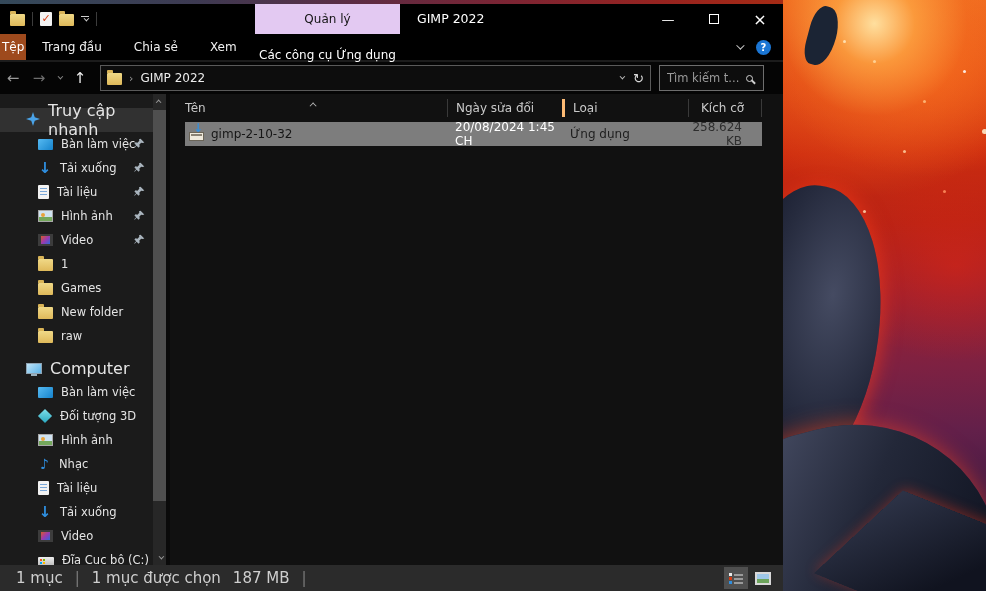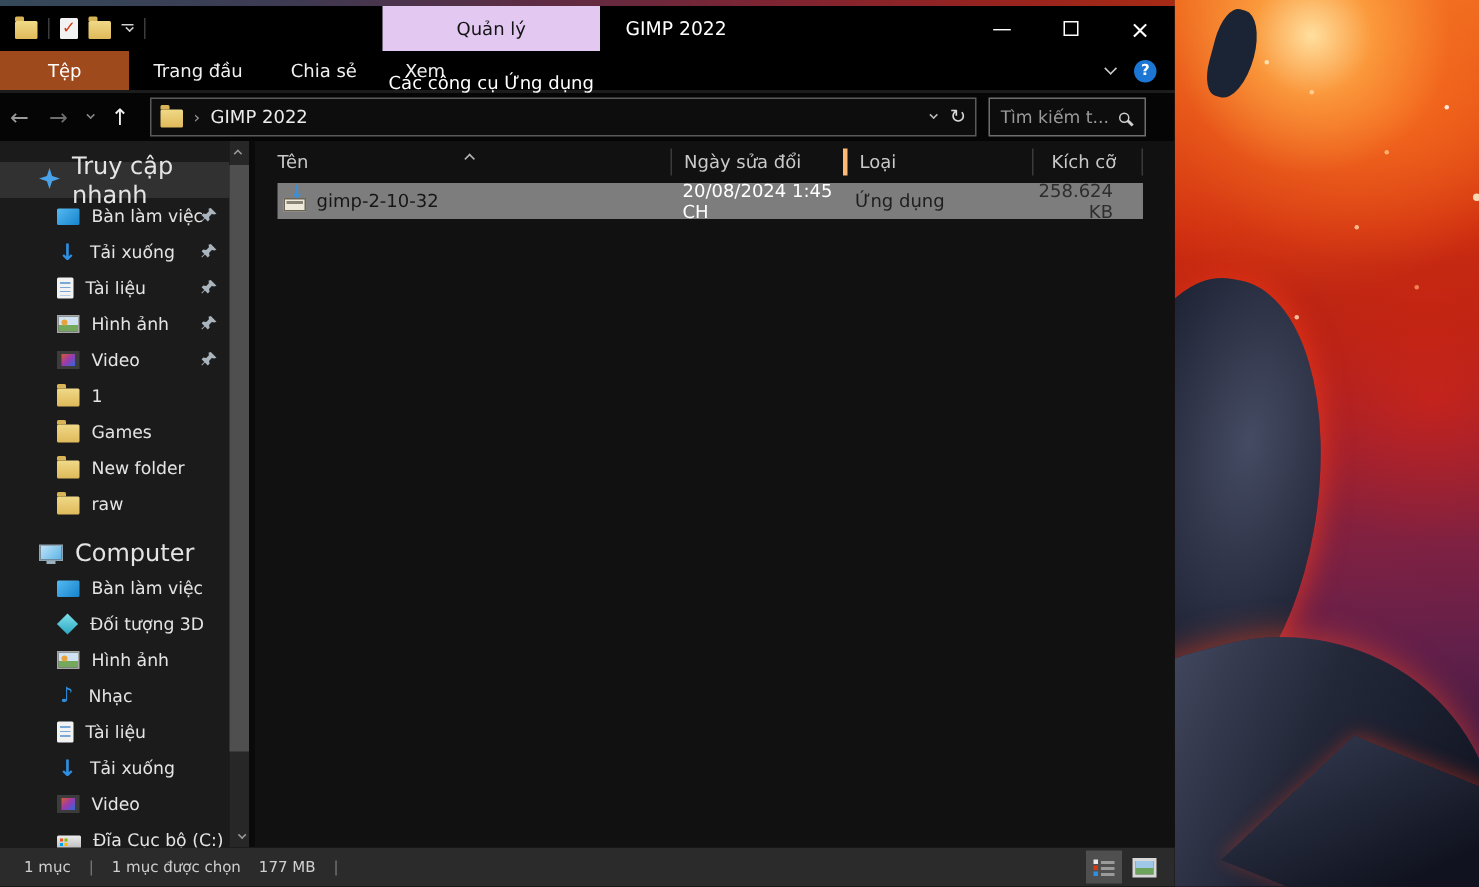--- a/index.html
+++ b/index.html
@@ -59,21 +59,21 @@
   .win-controls { position:absolute; right:0; top:0; height:30px; display:flex; }
   .wbtn { width:46px; height:30px; display:flex; align-items:center; justify-content:center;
           color:#fff; font-size:13px; }
   .maxbox { width:10px; height:10px; border:1px solid #fff; }
   .wbtn-close { font-size:16px; }
 
   
   .tabsrow { position:relative; height:26px; background:#000; flex:none; display:flex; align-items:stretch;
              font-size:12px; color:#f0f0f0; }
   .rtab { padding:0 16px; display:flex; align-items:center; }
-  .rtab-file { background:#9e4a1d; color:#fff; padding:0 32px; }
+  .rtab-file { background:#9e4a1d; color:#fff; padding:0 2px; }
   .ctx-tab { position:absolute; left:255px; top:0; width:145px; height:42px;
     display:flex; align-items:center; justify-content:center; color:#fff; }
   .ribbon-right { position:absolute; right:12px; top:0; height:26px; display:flex; align-items:center; gap:14px; }
   .help-circle { width:15px; height:15px; border-radius:50%; background:#1b76d4; color:#fff;
     font-size:10px; font-weight:bold; display:flex; align-items:center; justify-content:center; }
   .ribbon-line { height:2px; background:#1c1c1c; flex:none; }
 
   
   .navbar { height:32px; flex:none; background:#050505; display:flex; align-items:center; font-size:12px; }
   .nav-arrow { width:26px; text-align:center; font-size:15px; }
@@ -149,21 +149,21 @@
   .fc-name { width:262px; display:flex; align-items:center; gap:7px; padding-left:4px; }
   .fc-date { width:115px; padding-left:8px; color:#ffffff; }
   .fc-type { width:126px; padding-left:8px; color:#1e1e1e; }
   .fc-size { width:74px; padding-right:20px; text-align:right; color:#2e2e2e; }
   .ic-installer { width:15px; height:9px; background:#efe9dc; border:1px solid #6b6558; position:relative; margin-top:5px; flex:none; }
   .ic-installer::before { content:""; position:absolute; left:1px; right:1px; top:1px; height:1.5px; background:#8a8274; }
   .inst-arrow { position:absolute; left:3px; top:-12px; color:#3a8fd8; font-size:12px; font-weight:bold; }
 
   
   .statusbar { height:26px; flex:none; background:#2b2b2b; display:flex; align-items:center;
-    padding-left:16px; gap:12px; font-size:10px; color:#cfcfcf; }
+    padding-left:16px; gap:12px; font-size:15px; color:#cfcfcf; }
   .sb-div { color:#7a7a7a; }
   .sb-views { margin-left:auto; margin-right:8px; display:flex; gap:3px; }
   .vbtn { width:24px; height:22px; display:flex; align-items:center; justify-content:center; }
   .vbtn.active { background:#4f4f4f; }
   .ic-details { width:14px; height:12px; position:relative; }
   .ic-details::before { content:""; position:absolute; left:0; top:1px; width:3px; height:3px; background:#e8e8e8;
     box-shadow:0 4px 0 #d33a12, 0 8px 0 #2f8fe0; }
   .ic-details::after { content:""; position:absolute; left:5px; top:2px; width:9px; height:1.5px; background:#9a9a9a;
     box-shadow:0 4px 0 #9a9a9a, 0 8px 0 #9a9a9a; }
   .ic-thumb { width:16px; height:13px; border:2px solid #d8d8d8; background:linear-gradient(180deg,#9ec7e8 55%,#6da45c 55%); }
@@ -369,21 +369,21 @@
         <span class="fc-type">Ứng dụng</span>
         <span class="fc-size">258.624 KB</span>
       </div>
     </div>
   </div>
 
   <div class="statusbar">
     <span>1 mục</span>
     <span class="sb-div">|</span>
     <span>1 mục được chọn</span>
-    <span>177 MB</span>
+    <span>187 MB</span>
     <span class="sb-div">|</span>
     <span class="sb-views">
       <span class="vbtn active">
           <span class="ic-details"></span>
         </span>
       <span class="vbtn">
           <span class="ic-thumb"></span>
         </span>
     </span>
   </div>

